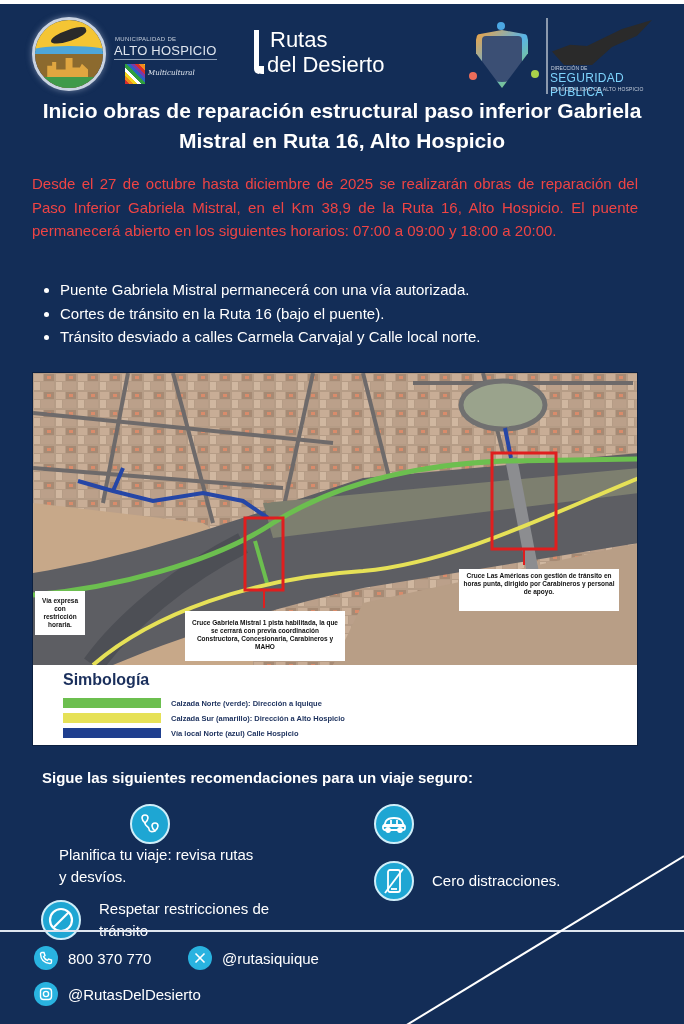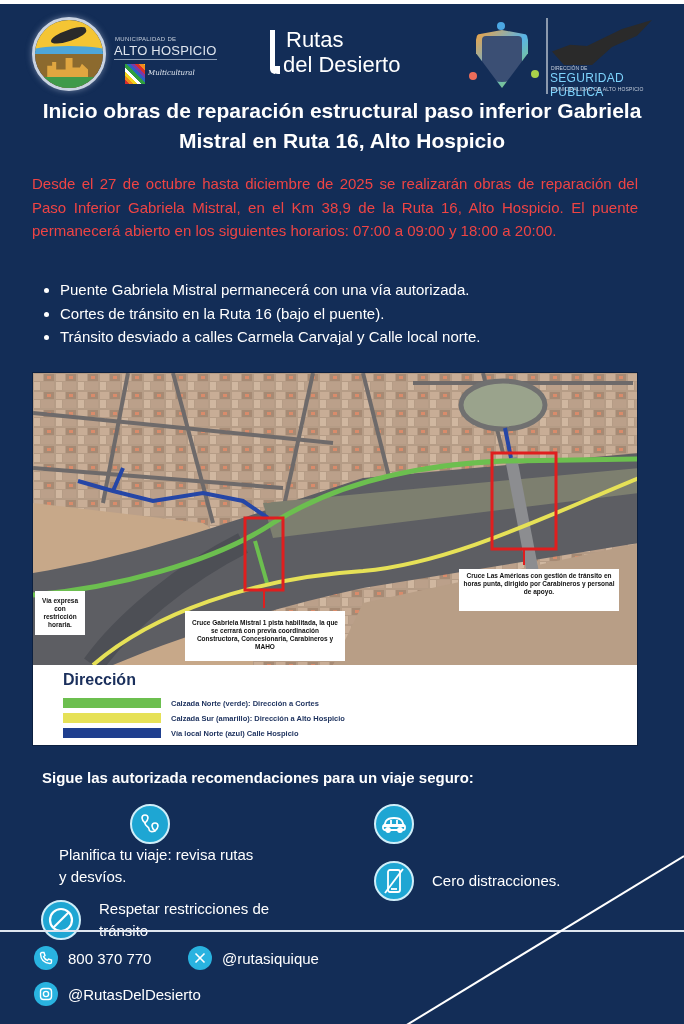--- a/index.html
+++ b/index.html
@@ -21,21 +21,21 @@
     .muni-circle .land { position: absolute; left: 0; top: 50%; width: 100%; height: 50%; background: #8c6a2e; }
     .muni-circle .green { position: absolute; left: 0; bottom: 0; width: 100%; height: 16%; background: #3f9a4a; }
     .muni-circle .city { position: absolute; left: 18%; bottom: 16%; width: 60%; height: 28%; background: #e0a640; clip-path: polygon(0 100%,0 40%,12% 40%,12% 20%,22% 20%,22% 60%,45% 60%,45% 0,62% 0,62% 50%,80% 50%,85% 30%,100% 60%,100% 100%); }
     .muni-circle .bird { position: absolute; left: 22%; top: 14%; width: 55%; height: 16%; background: #2a2a2a; border-radius: 60% 40% 50% 50%; transform: rotate(-18deg); }
     .muni-small { position: absolute; left: 85px; top: 22px; font-size: 6px; color: #c6cfdc; letter-spacing: 0.3px; }
     .muni-name { position: absolute; left: 84px; top: 29px; font-size: 13px; color: #dfe5ee; letter-spacing: 0.2px; border-bottom: 1px solid #8fa0b8; padding-bottom: 1px; }
     .muni-flag { position: absolute; left: 95px; top: 50px; width: 20px; height: 20px;
       background: repeating-linear-gradient(45deg,#d62d2d 0 3px,#f08a1e 3px 6px,#f2d41c 6px 9px,#ffffff 9px 12px,#2f9e3f 12px 15px,#2a62c4 15px 18px,#7a3aa8 18px 21px); }
     .muni-tag { position: absolute; left: 118px; top: 55px; font-family: "DejaVu Serif", serif; font-style: italic; font-size: 7px; color: #e7ecf3; }
 
-    .logo-rutas { position: absolute; left: 270px; top: 22px; width: 180px; height: 56px; padding-left: 33px; }
+    .logo-rutas { position: absolute; left: 254px; top: 22px; width: 180px; height: 56px; padding-left: 33px; }
     .rutas-bar { position: absolute; left: 0; top: 4px; width: 5px; height: 44px; background: #ffffff; border-radius: 0 0 0 6px; }
     .rutas-bar::after { content: ""; position: absolute; left: 0; bottom: 0; width: 10px; height: 8px; background: #ffffff; border-radius: 0 0 0 8px; }
     .rutas-line1, .rutas-line2 { position: absolute; left: 16px; font-size: 22px; color: #ffffff; line-height: 24px; }
     .rutas-line1 { top: 2px; }
     .rutas-line2 { left: 13px; top: 27px; }
 
     .logo-seg { position: absolute; left: 462px; top: 6px; width: 216px; height: 90px; }
     .seg-shield { position: absolute; left: 14px; top: 20px; width: 52px; height: 58px;
       border: 6px solid transparent; border-radius: 10px 10px 26px 26px;
       background: linear-gradient(#3b4f74,#3b4f74) padding-box, linear-gradient(135deg,#f7a23a,#58b4e8,#9ad14b) border-box;
@@ -198,37 +198,37 @@
         <rect x="212" y="145" width="38" height="72" fill="none" stroke="#e01e1e" stroke-width="3"></rect>
         <line x1="231" y1="217" x2="231" y2="235" stroke="#e01e1e" stroke-width="2"></line>
         <rect x="459" y="80" width="64" height="96" fill="none" stroke="#e01e1e" stroke-width="3"></rect>
         <line x1="491" y1="176" x2="491" y2="192" stroke="#e01e1e" stroke-width="2"></line>
       </svg>
       <div class="callout c1">Vía expresa con restricción horaria.</div>
       <div class="callout c2">Cruce Gabriela Mistral 1 pista habilitada, la que se cerrará con previa coordinación Constructora, Concesionaria, Carabineros y MAHO</div>
       <div class="callout c3">Cruce Las Américas con gestión de tránsito en horas punta, dirigido por Carabineros y personal de apoyo.</div>
     </div>
     <div class="legend">
-      <div class="legend-title">Dirección</div>
+      <div class="legend-title">Simbología</div>
       <div class="legend-row r1">
         <span class="sw" style="background:#6cbf4f"></span>
-        <span class="lbl">Calzada Norte (verde): Dirección a Cortes</span>
+        <span class="lbl">Calzada Norte (verde): Dirección a Iquique</span>
       </div>
       <div class="legend-row r2">
         <span class="sw" style="background:#e6e157"></span>
         <span class="lbl">Calzada Sur (amarillo): Dirección a Alto Hospicio</span>
       </div>
       <div class="legend-row r3">
         <span class="sw" style="background:#1f3f8f"></span>
         <span class="lbl">Vía local Norte (azul) Calle Hospicio</span>
       </div>
     </div>
   </div>
 
-  <div class="rec-title">Sigue las autorizada recomendaciones para un viaje seguro:</div>
+  <div class="rec-title">Sigue las siguientes recomendaciones para un viaje seguro:</div>
 
   <div class="rec a">
     <span class="ic">
       <svg width="24" height="24" viewBox="0 0 24 24" fill="none" stroke="#ffffff" stroke-width="1.6">
         <path d="M7 3a3 3 0 0 1 3 3c0 2-3 5-3 5s-3-3-3-5a3 3 0 0 1 3-3z"></path>
         <path d="M17 11a3 3 0 0 1 3 3c0 2-3 5-3 5s-3-3-3-5a3 3 0 0 1 3-3z"></path>
         <path d="M7 11c0 4 4 3 4 6s3 3 6 2"></path>
       </svg>
     </span>
     <span class="txt" style="width:200px">Planifica tu viaje: revisa rutas y desvíos.</span>

